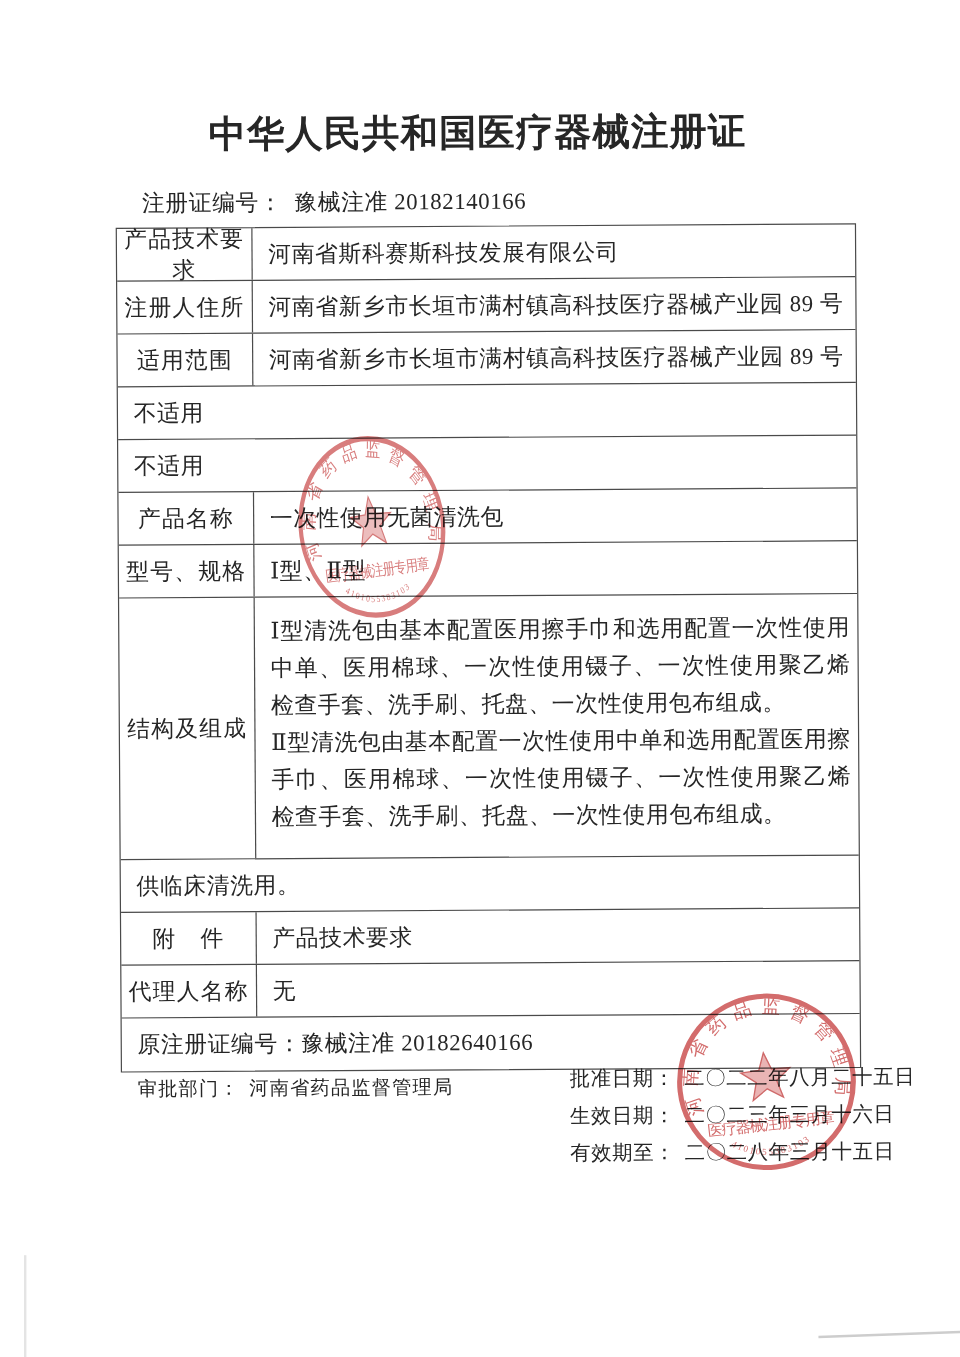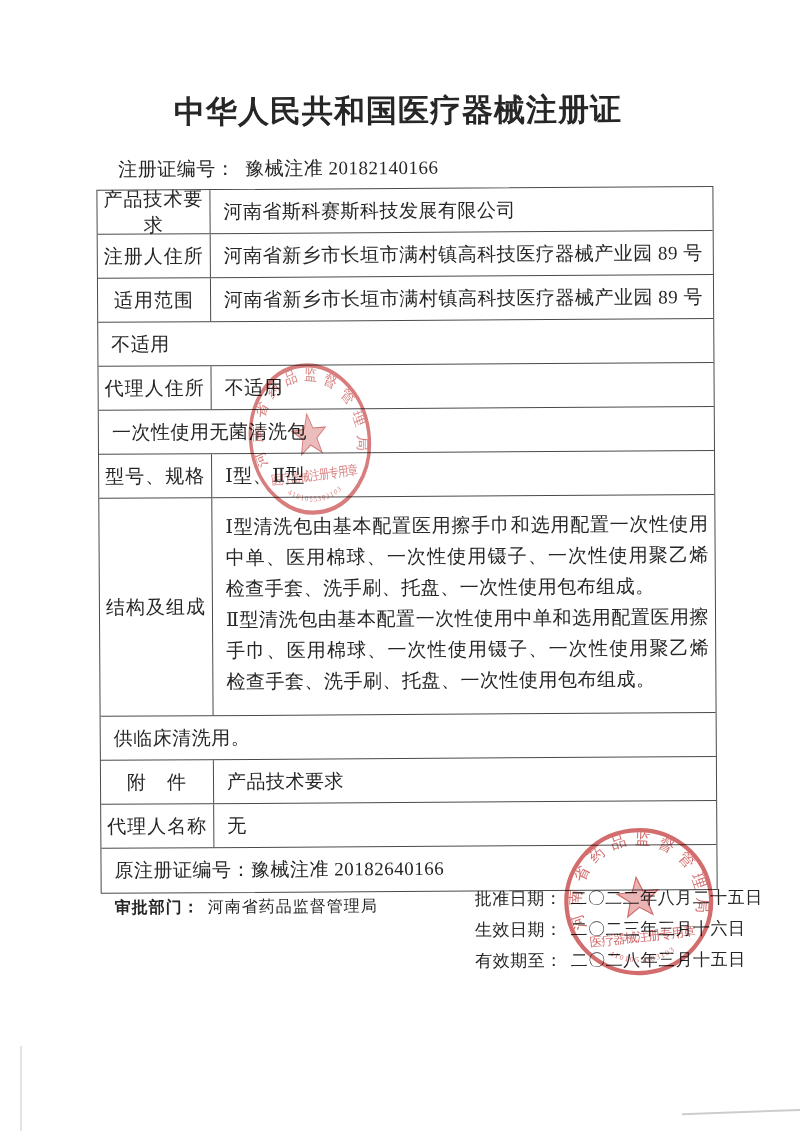--- a/index.html
+++ b/index.html
@@ -54,21 +54,21 @@
     display:block;
     padding-top:13px;
     line-height:31px;
     text-align:justify;
   }
   .val-block p{margin:0;}
   .footer-dept{
     position:absolute;top:896px;left:112px;
     font-size:16px;letter-spacing:1px;
   }
-  .footer-dept .fd-label{margin-right:8px;font-weight:bold;}
+  .footer-dept .fd-label{margin-right:8px;}
   .dates{
     position:absolute;top:884px;left:472px;
     font-size:17px;line-height:31px;letter-spacing:0.5px;
   }
   .date-line{white-space:nowrap;}
   .date-line .d-label{margin-right:8px;}
   
   .seal{
     position:absolute;
     mix-blend-mode:multiply;
@@ -124,25 +124,25 @@
       <div class="row">
         <div class="cell lbl">适用范围</div>
         <div class="cell val">河南省新乡市长垣市满村镇高科技医疗器械产业园 89 号</div>
       </div>
 
       <div class="row">
         <div class="cell val">不适用</div>
       </div>
 
       <div class="row">
-        <div class="cell lbl">代理人住所</div>
         <div class="cell val">不适用</div>
       </div>
 
       <div class="row">
+        <div class="cell lbl">产品名称</div>
         <div class="cell val">一次性使用无菌清洗包</div>
       </div>
 
       <div class="row">
         <div class="cell lbl">型号、规格</div>
         <div class="cell val">Ⅰ型、Ⅱ型</div>
       </div>
 
       <div class="row tall">
         <div class="cell lbl">结构及组成</div>

